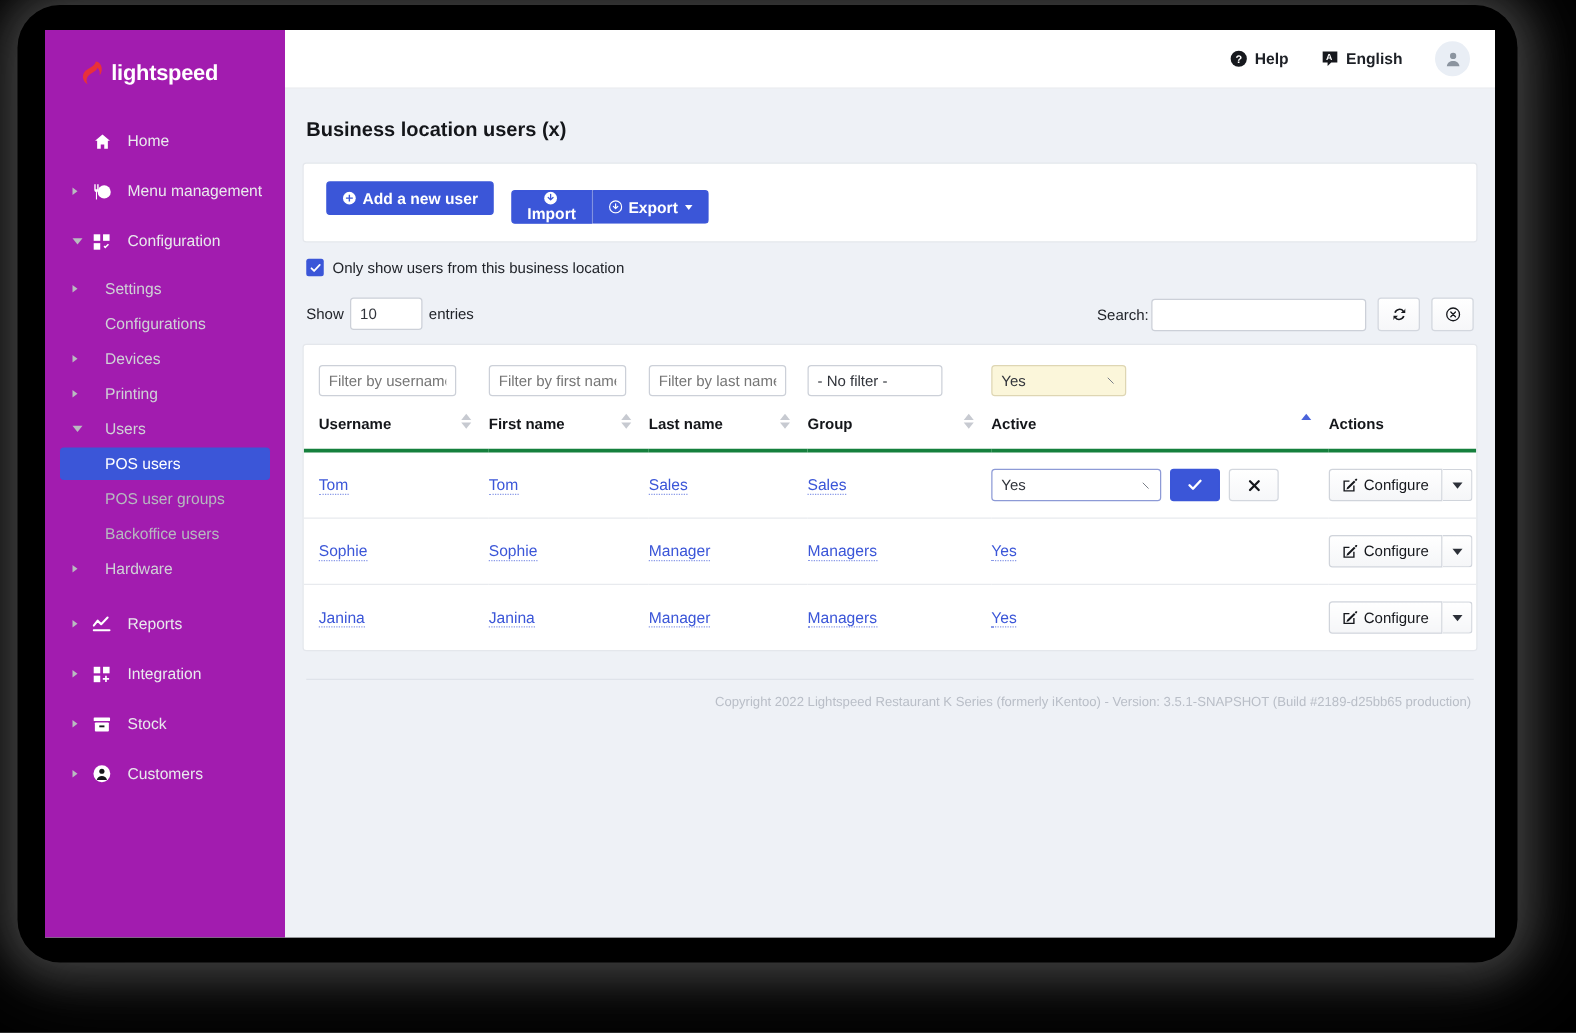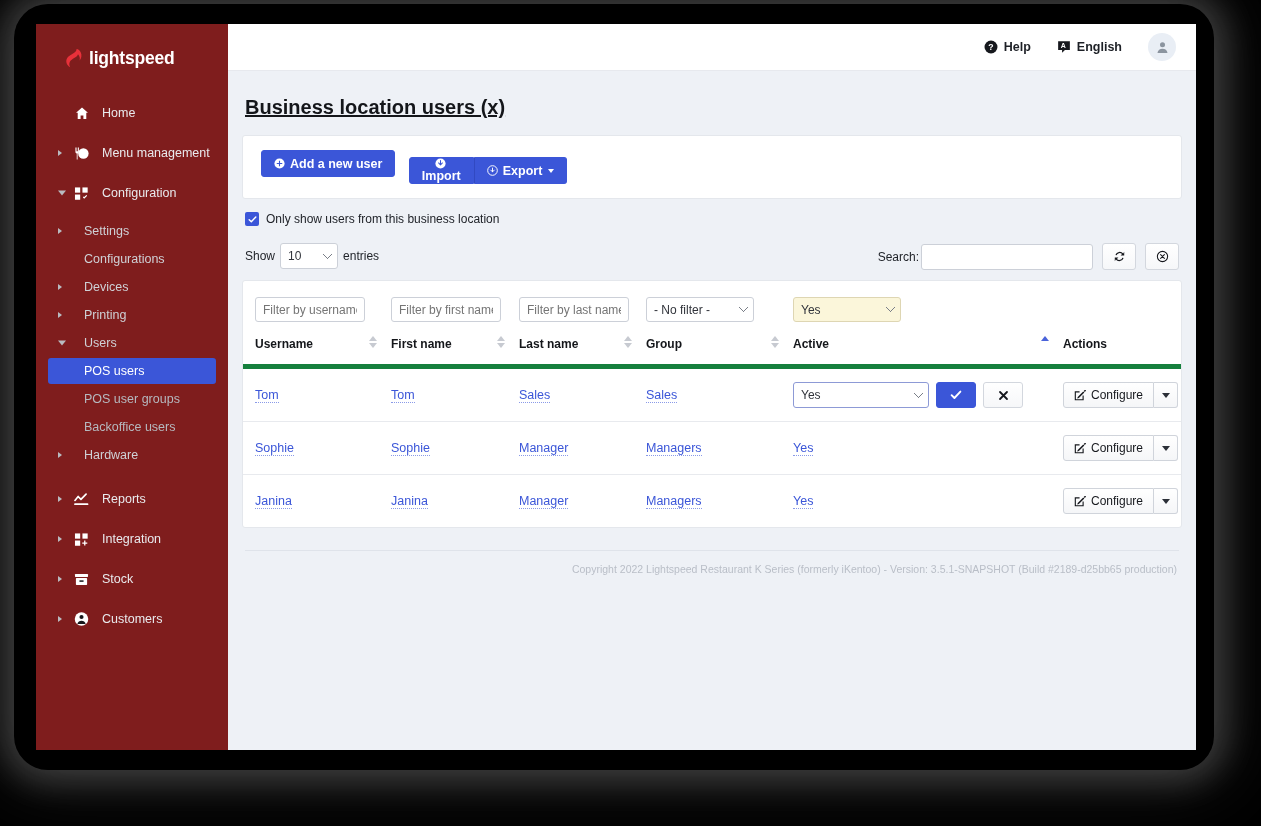--- a/index.html
+++ b/index.html
@@ -29,21 +29,21 @@
     left: 36px; top: 24px;
     width: 1160px; height: 726px;
     background: #eef1f6;
     overflow: hidden;
     display: flex;
   }
 
   
   .sidebar {
     width: 192px; flex: 0 0 192px;
-    background: #7f1d1d;
+    background: #a21caf;
     color: #e9eaed;
     padding-top: 0;
     position: relative;
   }
   .brand {
     height: 44px;
     display: flex; align-items: center;
     padding-left: 29px;
     margin-top: 12px;
   }
@@ -147,23 +147,22 @@
     display: flex; align-items: center; justify-content: center;
     margin-left: 26px; cursor: pointer;
   }
 
   .content {
     flex: 1 1 auto;
     padding: 0 14px;
     overflow: hidden;
   }
   .page-title {
-    font-size: 20px; font-weight: 700; color: #14161a;
+    font-size: 16px; font-weight: 700; color: #14161a;
     margin: 25px 0 16px 3px;
-    text-decoration: underline;
   }
   .panel {
     background: #fff; border: 1px solid #e4e7ec;
     border-radius: 3px;
   }
   .toolbar-panel { padding: 14px 18px; }
   .btn {
     display: inline-flex; align-items: center; justify-content: center;
     font-size: 12.5px; font-weight: 700;
     border-radius: 3px; cursor: pointer;
@@ -234,21 +233,21 @@
   table.grid { width: 100%; border-collapse: collapse; table-layout: fixed; }
   table.grid th, table.grid td { text-align: left; }
   .filter-row td { padding: 16px 0 9px 0; }
   .filter-row td:first-child { padding-left: 12px; }
   .f-inp { width: 110px; height: 25px; }
   .f-sel { width: 108px; height: 25px; }
   .f-sel.yellow { background-color: #fbf6da; border-color: #ded6b3; }
   thead th.hdr {
     font-size: 12px; font-weight: 700; color: #14161a;
     padding: 6px 0 13px 0;
-    border-bottom: 5px solid #15803d;
+    border-bottom: 3px solid #15803d;
     position: relative;
   }
   thead th.hdr:first-child { padding-left: 12px; }
   .sortic {
     position: absolute; right: 14px; top: 5px;
     display: flex; flex-direction: column; align-items: center;
     line-height: 0;
   }
   .tri-up { width:0;height:0;border-left:4px solid transparent;border-right:4px solid transparent;border-bottom:5px solid #c7cad1; margin-bottom:2px;}
   .tri-dn { width:0;height:0;border-left:4px solid transparent;border-right:4px solid transparent;border-top:5px solid #c7cad1;}

